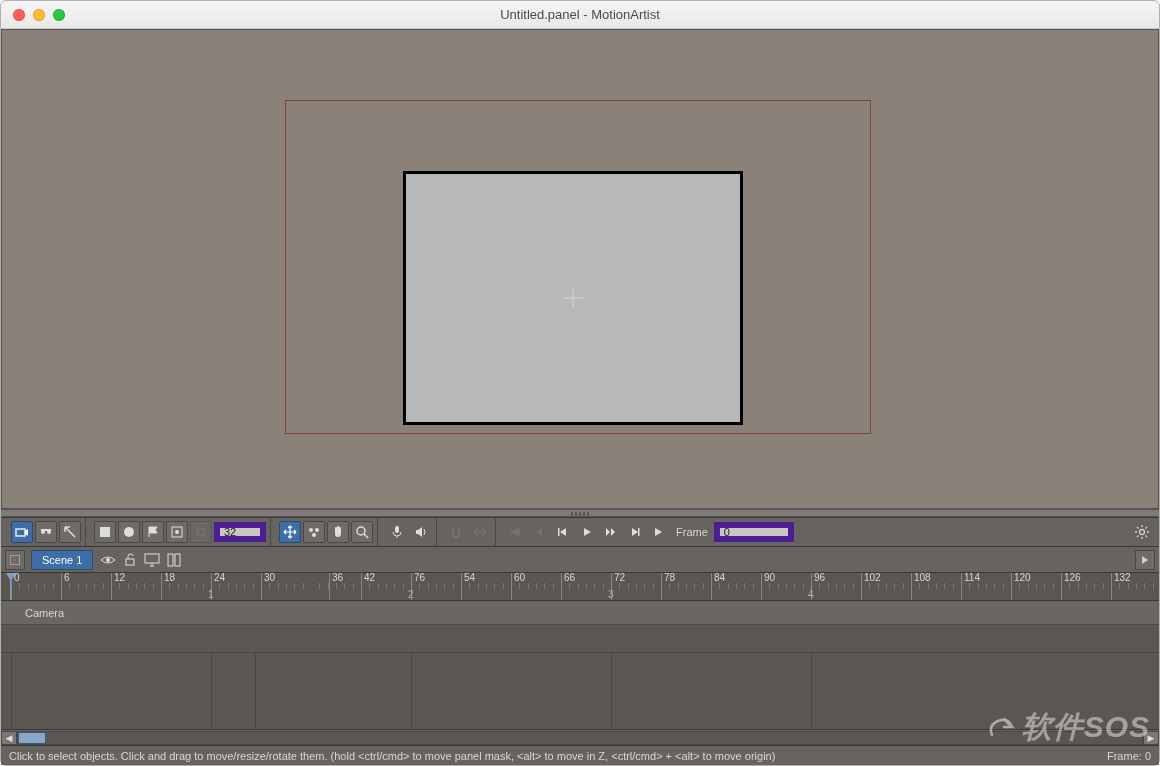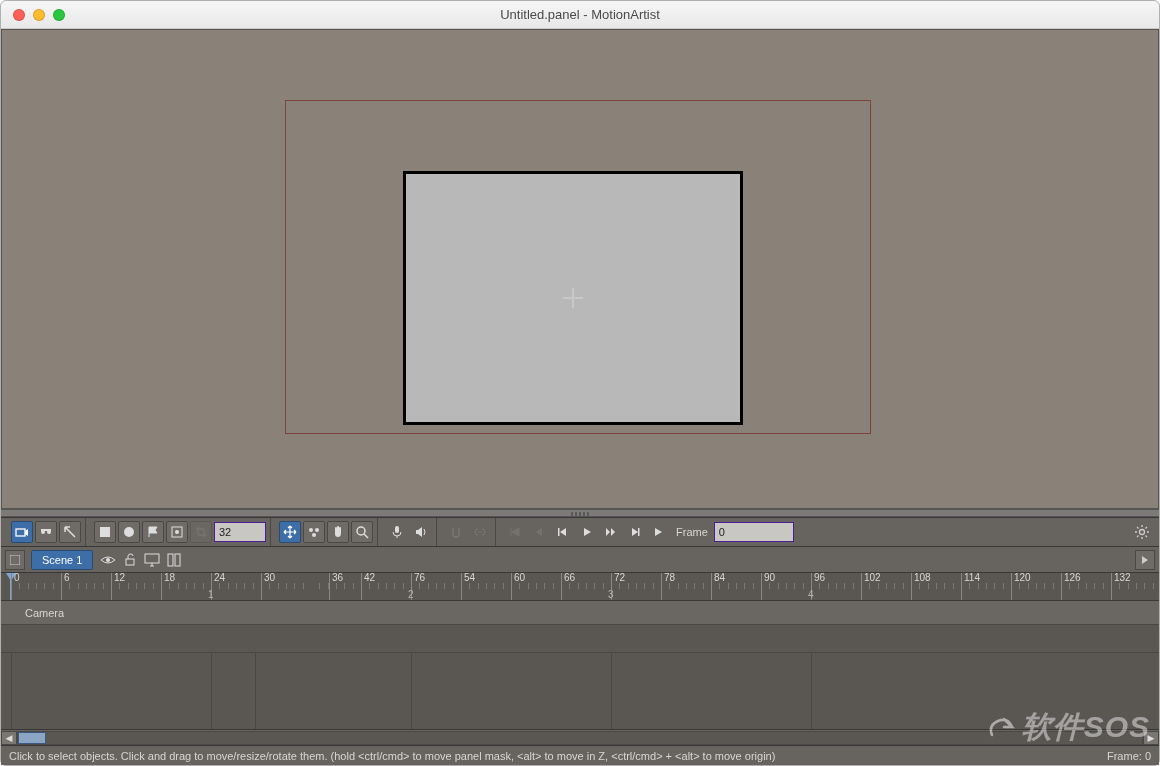--- a/index.html
+++ b/index.html
@@ -29,21 +29,21 @@
 
 
 .toolbar { height:30px; background:#676460; border-top:1px solid #3a3836; border-bottom:1px solid #3a3836; display:flex; align-items:center; padding:0 6px; gap:4px; }
 .tb-group{display:flex;align-items:center;gap:2px;padding:0 4px;border-right:1px solid #4a4845;height:100%;}
 .tb-group:last-child{border-right:none;}
 .tb-btn{width:22px;height:22px;background:#6f6c68;border:1px solid #4a4845;border-radius:2px;display:flex;align-items:center;justify-content:center;color:#ddd;cursor:pointer;}
 .tb-btn svg{display:block;}
 .tb-btn.active{background:#3d6ea8;border-color:#2a4a72;}
 .tb-btn.disabled{opacity:.4;}
 .tb-btn.flat{background:transparent;border-color:transparent;}
-.num-field{width:52px;height:20px;background:#c9c7c4;border:1px solid #4c1d95;font-size:11px;padding:0 4px;color:#222;}
+.num-field{width:52px;height:20px;background:#c9c7c4;border:6px solid #4c1d95;font-size:11px;padding:0 4px;color:#222;}
 .frame-label{font-size:11px;color:#d8d6d2;margin:0 4px;}
 .spacer{flex:1;}
 
 
 .scenebar{height:26px;background:#676460;border-bottom:1px solid #3a3836;display:flex;align-items:center;padding:0 4px;gap:6px;}
 .scene-add{width:20px;height:20px;background:#6f6c68;border:1px solid #4a4845;display:flex;align-items:center;justify-content:center;color:#ccc;}
 .scene-tab{height:20px;background:#3d6ea8;border:1px solid #2a4a72;color:#fff;font-size:11px;padding:0 10px;display:flex;align-items:center;border-radius:2px;}
 .scene-icons{display:flex;gap:4px;align-items:center;}
 .mini-icon{width:18px;height:18px;display:flex;align-items:center;justify-content:center;color:#d8d6d2;}
 .scene-play{margin-left:auto;width:20px;height:20px;background:#6f6c68;border:1px solid #4a4845;display:flex;align-items:center;justify-content:center;color:#ccc;}

